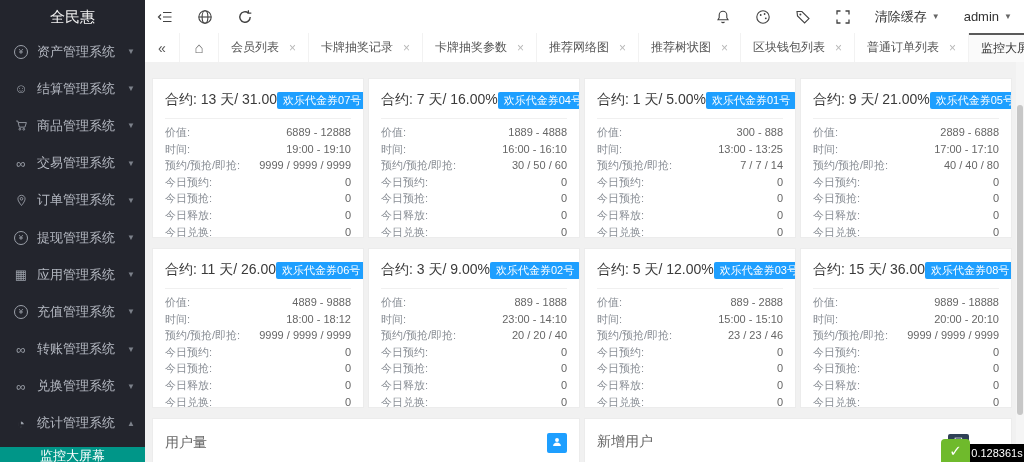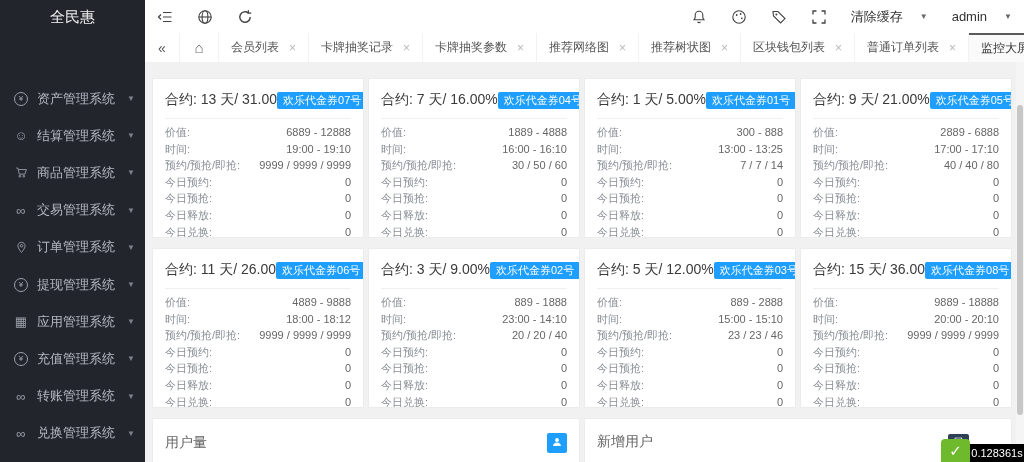--- a/index.html
+++ b/index.html
@@ -1,36 +1,36 @@
 <!DOCTYPE html>
 <html style="--accent-blue: #1E9FFF; --active-green: #009688; --badge-dark: #2F4056; --trace-green: #6FBA2C;"><head>
 <meta charset="utf-8">
 <style>
   html,body{margin:0;padding:0;}
   body{font-family:"Liberation Sans","DejaVu Sans",sans-serif;background:#fff;}
   #app{position:relative;width:1024px;height:462px;overflow:hidden;background:#fff;}
 
   
-  .sidebar{position:absolute;left:0;top:0;width:145px;height:462px;background:#23252d;display:flex;flex-direction:column;gap:47px;}
+  .sidebar{position:absolute;left:0;top:0;width:145px;height:462px;background:#23252d;display:flex;flex-direction:column;}
   .logo{height:33px;line-height:33px;text-align:center;color:#f0f0f0;font-size:15px;flex:none;}
   .menu{flex:none;}
   .menu-item{height:37.2px;display:flex;align-items:center;padding:0 10px 0 13px;color:#b4b8c1;font-size:13px;cursor:pointer;}
   .menu-item .mi{width:16px;margin-right:8px;text-align:center;color:#9ba0a9;font-size:13px;line-height:1;flex:none;display:inline-flex;justify-content:center;align-items:center;}
   .menu-item .mi svg{width:13px;height:13px;}
   .yen-c{display:inline-block;width:12px;height:12px;line-height:11px;border:1px solid currentColor;border-radius:50%;font-size:8px;text-align:center;}
   .menu-item .lbl{flex:1;white-space:nowrap;overflow:hidden;}
   .menu-item .chev{font-size:8px;color:#7c818a;flex:none;}
   .submenu-active{margin-top:5px;height:29px;background:var(--active-green);color:#fff;font-size:13px;display:flex;align-items:center;padding-left:40px;cursor:pointer;}
 
   
   .topbar{position:absolute;left:145px;top:0;right:0;height:33px;background:#fff;border-bottom:1px solid #f2f2f2;display:flex;align-items:center;}
   .tb-ic{width:40px;height:33px;display:flex;align-items:center;justify-content:center;color:#424242;cursor:pointer;}
   .tb-ic svg{width:16px;height:16px;}
   .tb-spacer{flex:1;}
-  .tb-drop{display:flex;align-items:center;height:33px;padding:0 12px;font-size:13px;color:#333;cursor:pointer;white-space:nowrap;gap:12px;}
+  .tb-drop{display:flex;align-items:center;height:33px;padding:0 12px;font-size:13px;color:#333;cursor:pointer;white-space:nowrap;}
   .tb-drop .caret{font-size:8px;color:#666;margin-left:5px;}
 
   
   .tabbar{position:absolute;left:145px;top:33px;right:0;height:29px;background:#fff;border-bottom:1px solid #e6e6e6;display:flex;align-items:stretch;overflow:hidden;}
   .tab-ctrl{width:34px;display:flex;align-items:center;justify-content:center;color:#555;border-right:1px solid #f2f2f2;font-size:14px;cursor:pointer;flex:none;}
   .tab-home{width:38px;display:flex;align-items:center;justify-content:center;color:#666;border-right:1px solid #f2f2f2;font-size:15px;cursor:pointer;flex:none;}
   .tab{display:flex;align-items:center;padding:0 12px;font-size:12px;color:#555;border-right:1px solid #f2f2f2;cursor:pointer;white-space:nowrap;flex:none;}
   .tab .close{margin-left:10px;color:#b8b8b8;font-size:12px;cursor:pointer;}
   .tab.active{border-top:2px solid #5a5a5a;background:#fafafa;color:#333;}
 

